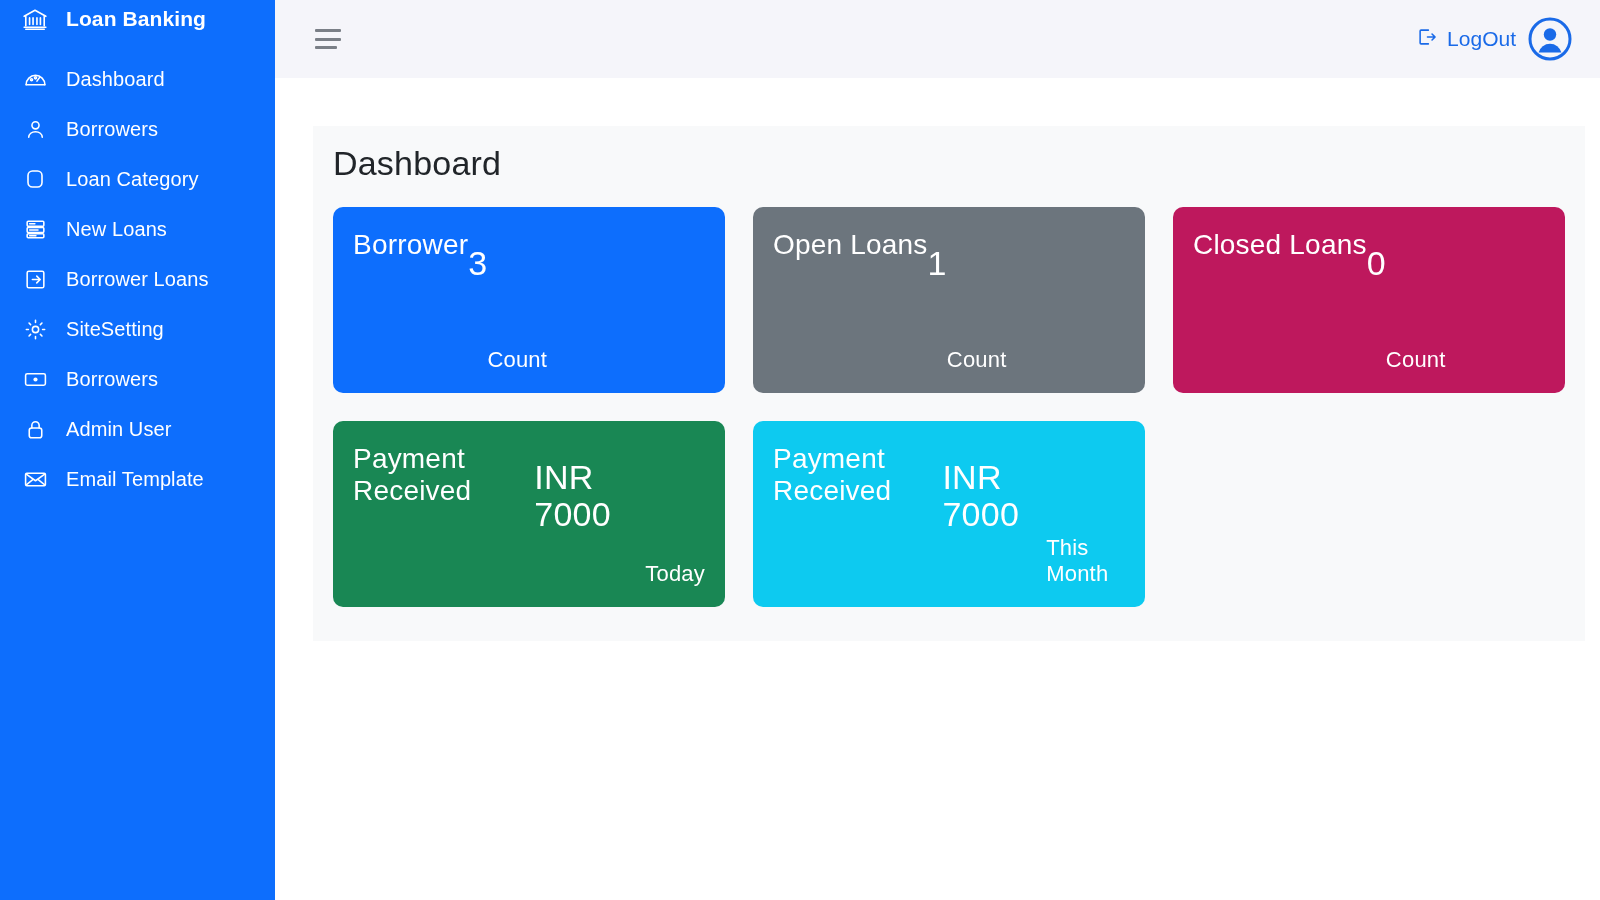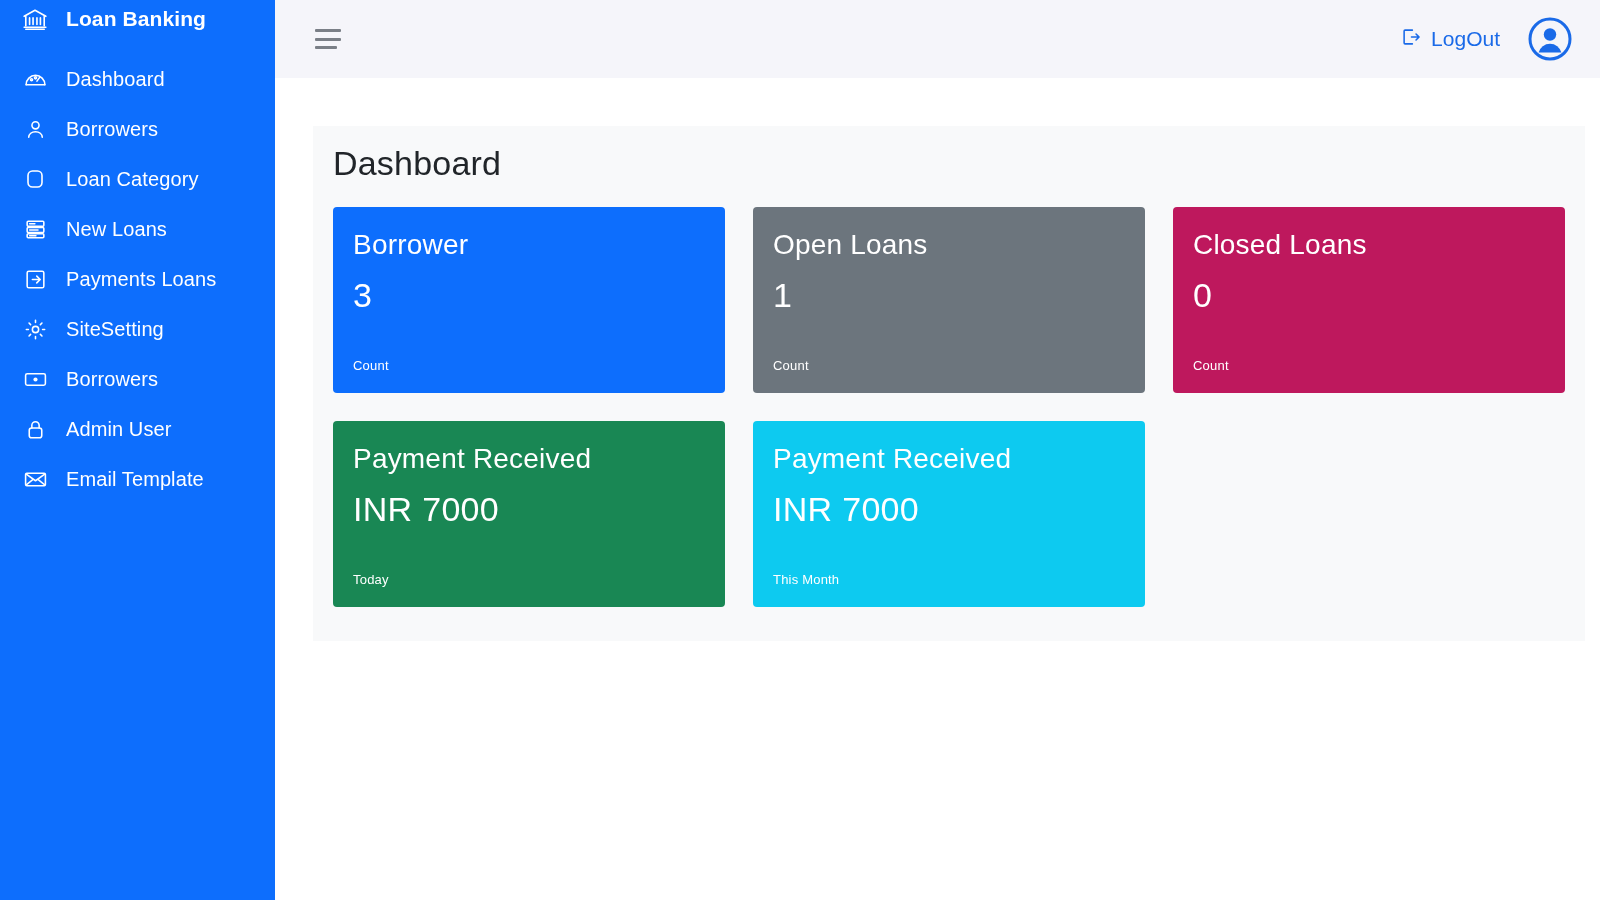--- a/index.html
+++ b/index.html
@@ -51,21 +51,21 @@
   .hamburger {
     width: 26px; height: 20px;
     display: flex; flex-direction: column; justify-content: space-between;
     cursor: pointer;
   }
   .hamburger span { display: block; height: 3px; background: #7a7f87; border-radius: 1px; }
   .hamburger span:nth-child(1) { width: 26px; }
   .hamburger span:nth-child(2) { width: 26px; }
   .hamburger span:nth-child(3) { width: 22px; }
   .topbar-right {
-    margin-left: auto; display: flex; align-items: center; gap: 28px;
+    margin-left: auto; display: flex; align-items: center; gap: 12px;
   }
   .logout {
     display: flex; align-items: center; gap: 9px;
     color: #1a6ae8; font-size: 21px; cursor: pointer;
   }
   .avatar { width: 44px; height: 44px; cursor: pointer; }
 
   
   .panel {
     position: absolute; left: 38px; top: 126px;
@@ -74,38 +74,38 @@
     padding: 18px 20px 34px 20px;
   }
   .panel-title {
     font-size: 34px; color: #212529; font-weight: 400;
     margin: 0 0 24px 0; letter-spacing: 0.2px;
   }
   .card-row { display: flex; gap: 28px; margin-bottom: 28px; }
   .card-row:last-child { margin-bottom: 0; }
   .card {
     flex: 1 1 0; min-width: 0;
-    border-radius: 4px;
+    border-radius: 10px;
     padding: 22px 20px 20px 20px;
     height: 186px;
-    display: flex; flex-direction: column;
+    display: flex; flex-direction: row;
     cursor: pointer;
   }
   .card.ghost { background: transparent; cursor: default; }
   .card-title {
     font-size: 28px; color: #ffffff; font-weight: 400;
     line-height: 1.15; letter-spacing: 0.2px;
   }
   .card-value {
     font-size: 34px; color: #ffffff; font-weight: 400;
     line-height: 1.1; margin-top: 16px;
     letter-spacing: 0.3px;
   }
   .card-foot {
-    font-size: 13px; color: #ffffff; font-weight: 400;
+    font-size: 22px; color: #ffffff; font-weight: 400;
     margin-top: auto; letter-spacing: 0.2px;
   }
 </style>
 </head>
 <body>
 
 <div class="app">
 
   <aside class="sidebar">
 
@@ -165,21 +165,21 @@
       <span class="nav-label">New Loans</span>
     </div>
 
     <div class="nav-item">
       <span class="ico">
         <svg width="25" height="25" viewBox="0 0 24 24" fill="none" stroke="#fff" stroke-width="1.5" stroke-linecap="round" stroke-linejoin="round">
           <rect x="4" y="4" width="16" height="16" rx="1.6"></rect>
           <path d="M9 12h7M13.2 8.8 16.5 12l-3.3 3.2"></path>
         </svg>
       </span>
-      <span class="nav-label">Payments Loans</span>
+      <span class="nav-label">Borrower Loans</span>
     </div>
 
     <div class="nav-item">
       <span class="ico">
         <svg width="25" height="25" viewBox="0 0 24 24" fill="none" stroke="#fff" stroke-width="1.5" stroke-linecap="round" stroke-linejoin="round">
           <circle cx="12" cy="12" r="3"></circle>
           <path d="M12 3.2v2M12 18.8v2M3.2 12h2M18.8 12h2M5.8 5.8l1.5 1.5M16.7 16.7l1.5 1.5M18.2 5.8l-1.5 1.5M7.3 16.7l-1.5 1.5"></path>
         </svg>
       </span>
       <span class="nav-label">SiteSetting</span>

